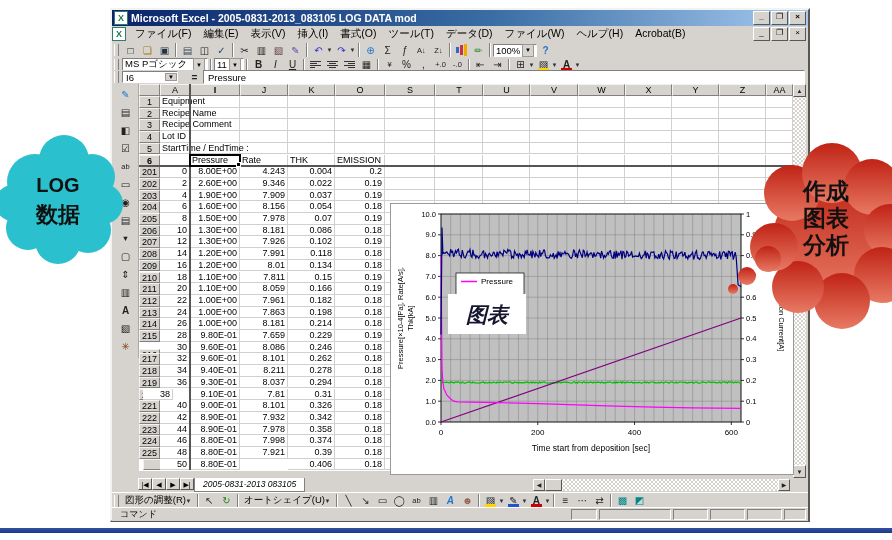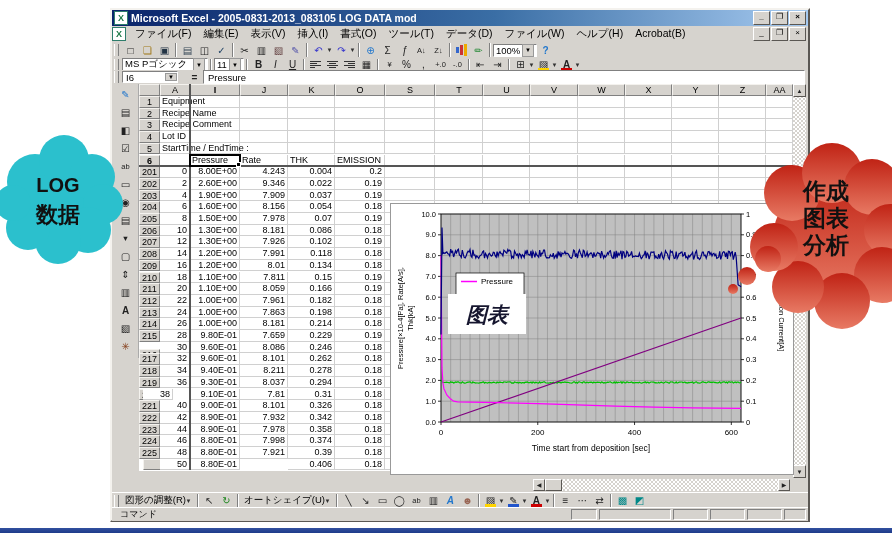--- a/index.html
+++ b/index.html
@@ -966,20 +966,29 @@
         <rect x="65" y="69" width="68" height="46" fill="#fff" stroke="#000" stroke-width="0.7"></rect>
         <line x1="70" y1="77.5" x2="86" y2="77.5" stroke="#ff00ff" stroke-width="1.5"></line>
         <text x="90" y="80" font-size="8" fill="#000">Pressure</text>
         <line x1="70" y1="92.5" x2="86" y2="92.5" stroke="#000080" stroke-width="1.5"></line>
         <text x="90" y="95" font-size="8" fill="#000">Rate</text>
         <rect x="57" y="90" width="78" height="40" fill="#fff"></rect>
         <text x="96" y="118" text-anchor="middle" font-size="21" font-weight="bold" font-style="italic" fill="#15152e">图表</text>
       </svg>
   </div>
 
+  <div class="tabbar abs">
+    <span style="width:26px;"></span>
+    <span class="tnav">|◀</span>
+    <span class="tnav">◀</span>
+    <span class="tnav">▶</span>
+    <span class="tnav">▶|</span>
+    <span class="sheettab">2005-0831-2013 083105</span>
+    <span style="flex:1;"></span>
+  </div>
 
   <div class="abs checker" style="left:533px;top:479px;width:257px;height:12px;">
     <div class="sbtn" style="left:0;top:0;width:12px;height:12px;line-height:11px;">◀</div>
     <div class="thumb" style="left:12px;top:0;width:17px;height:12px;"></div>
     <div class="sbtn" style="right:0;top:0;width:12px;height:12px;line-height:11px;">▶</div>
   </div>
 
   <div class="drawbar abs" id="drawbar">
       <span class="grip"></span>
       <span class="dmenu">

